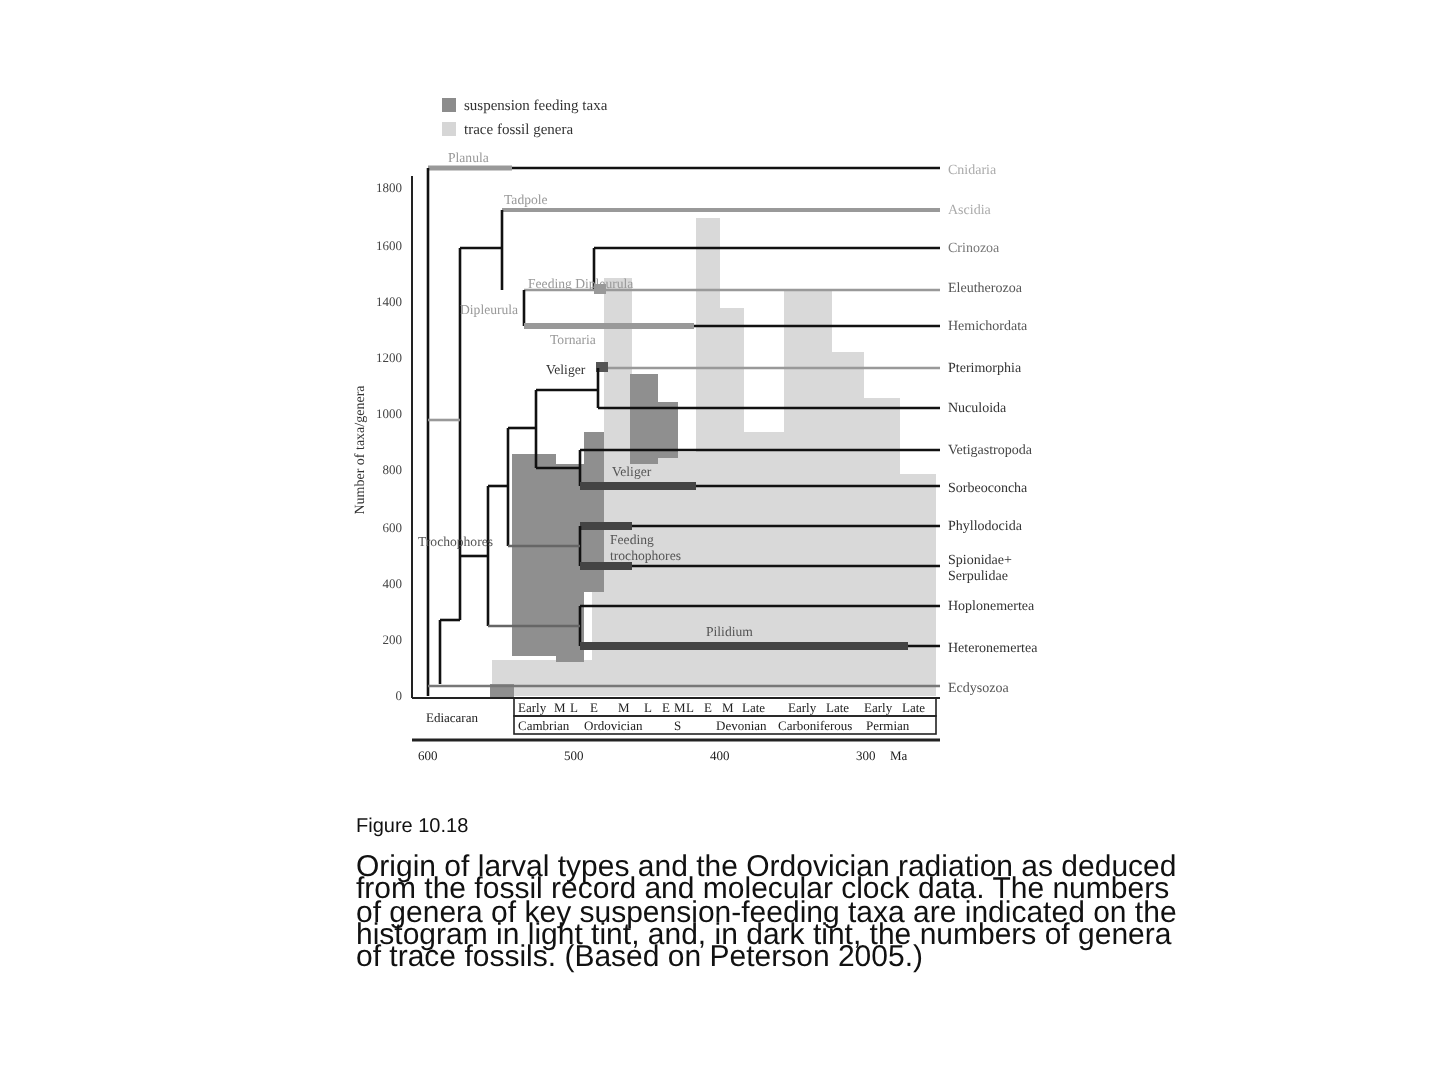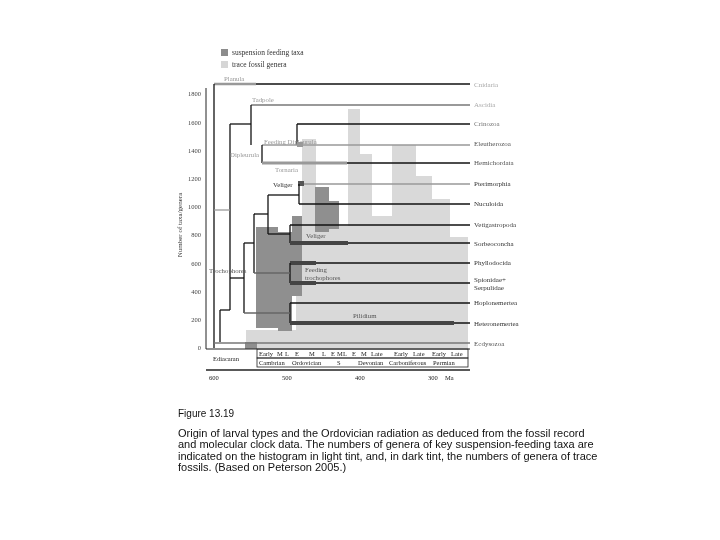--- a/index.html
+++ b/index.html
@@ -1,19 +1,19 @@
 <!DOCTYPE html>
 <html><head>
 <meta charset="utf-8">
 <style>
   html, body { margin:0; padding:0; background:#ffffff; }
   body { width:720px; height:540px; position:relative; overflow:hidden; font-family:"Liberation Serif", serif; }
   #figure { position:absolute; left:0; top:0; width:720px; height:400px; }
   .caption-title { position:absolute; left:178px; top:408px; font-family:"Liberation Sans", sans-serif; font-size:10px; color:#111; }
-  .caption-body { position:absolute; left:178px; top:428px; width:420px; font-family:"Liberation Sans", sans-serif; font-size:11px; line-height:11.3px; color:#111; }
+  .caption-body { position:absolute; left:178px; top:428px; width:420px; font-family:"Liberation Sans", sans-serif; font-size:15px; line-height:11.3px; color:#111; }
   svg text { font-family:"Liberation Serif", serif; }
 </style>
 </head>
 <body>
 
 <svg id="figure" width="720" height="400" viewBox="0 0 720 400">
 
   <g>
     <rect x="221" y="49" width="7" height="7" fill="#8c8c8c"></rect>
     <text x="232" y="55" font-size="7.5" fill="#333">suspension feeding taxa</text>
@@ -177,14 +177,14 @@
     <text x="433" y="365">Permian</text>
     <line x1="206" y1="370" x2="470" y2="370" stroke="#222" stroke-width="1.5"></line>
     <text x="209" y="380">600</text>
     <text x="282" y="380">500</text>
     <text x="355" y="380">400</text>
     <text x="428" y="380">300</text>
     <text x="445" y="380">Ma</text>
   </g>
 </svg>
 
-<div class="caption-title">Figure 13.19</div>
+<div class="caption-title">Figure 10.18</div>
 <div class="caption-body">Origin of larval types and the Ordovician radiation as deduced from the fossil record and molecular clock data. The numbers of genera of key suspension-feeding taxa are indicated on the histogram in light tint, and, in dark tint, the numbers of genera of trace fossils. (Based on Peterson 2005.)</div>
 
 </body></html>

